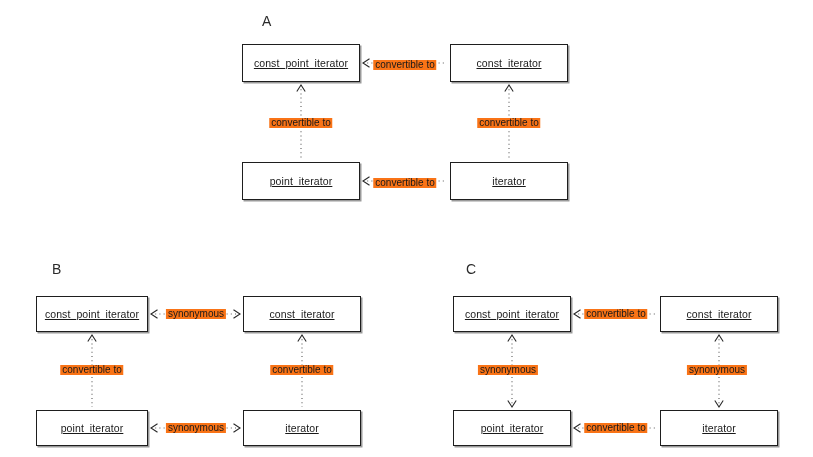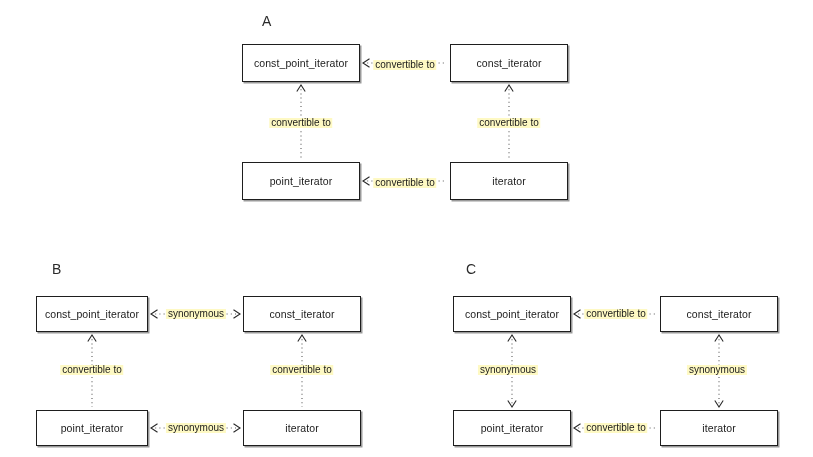--- a/index.html
+++ b/index.html
@@ -31,33 +31,34 @@
   }
   .node-box {
     position: absolute;
     box-sizing: border-box;
     background: #ffffff;
     border: 1px solid #1e1e1e;
     box-shadow: 1.5px 1.5px 0 0 #9a9a9a;
     display: flex;
     align-items: center;
     justify-content: center;
+    text-decoration: underline;
   }
   .node-label {
     font-size: 10.5px;
     color: #1a1a1a;
     white-space: nowrap;
     letter-spacing: 0.1px;
   }
   .edge-label {
     position: absolute;
     font-size: 10px;
     color: #1a1a1a;
     white-space: nowrap;
-    background: #fef9c3;
+    background: #f97316;
     padding: 0 2px;
     line-height: 1;
   }
   .edge-label.horiz {
     transform: translate(-50%, -50%);
   }
   .edge-label.vert {
     transform: translate(-50%, -50%);
   }
 </style>

